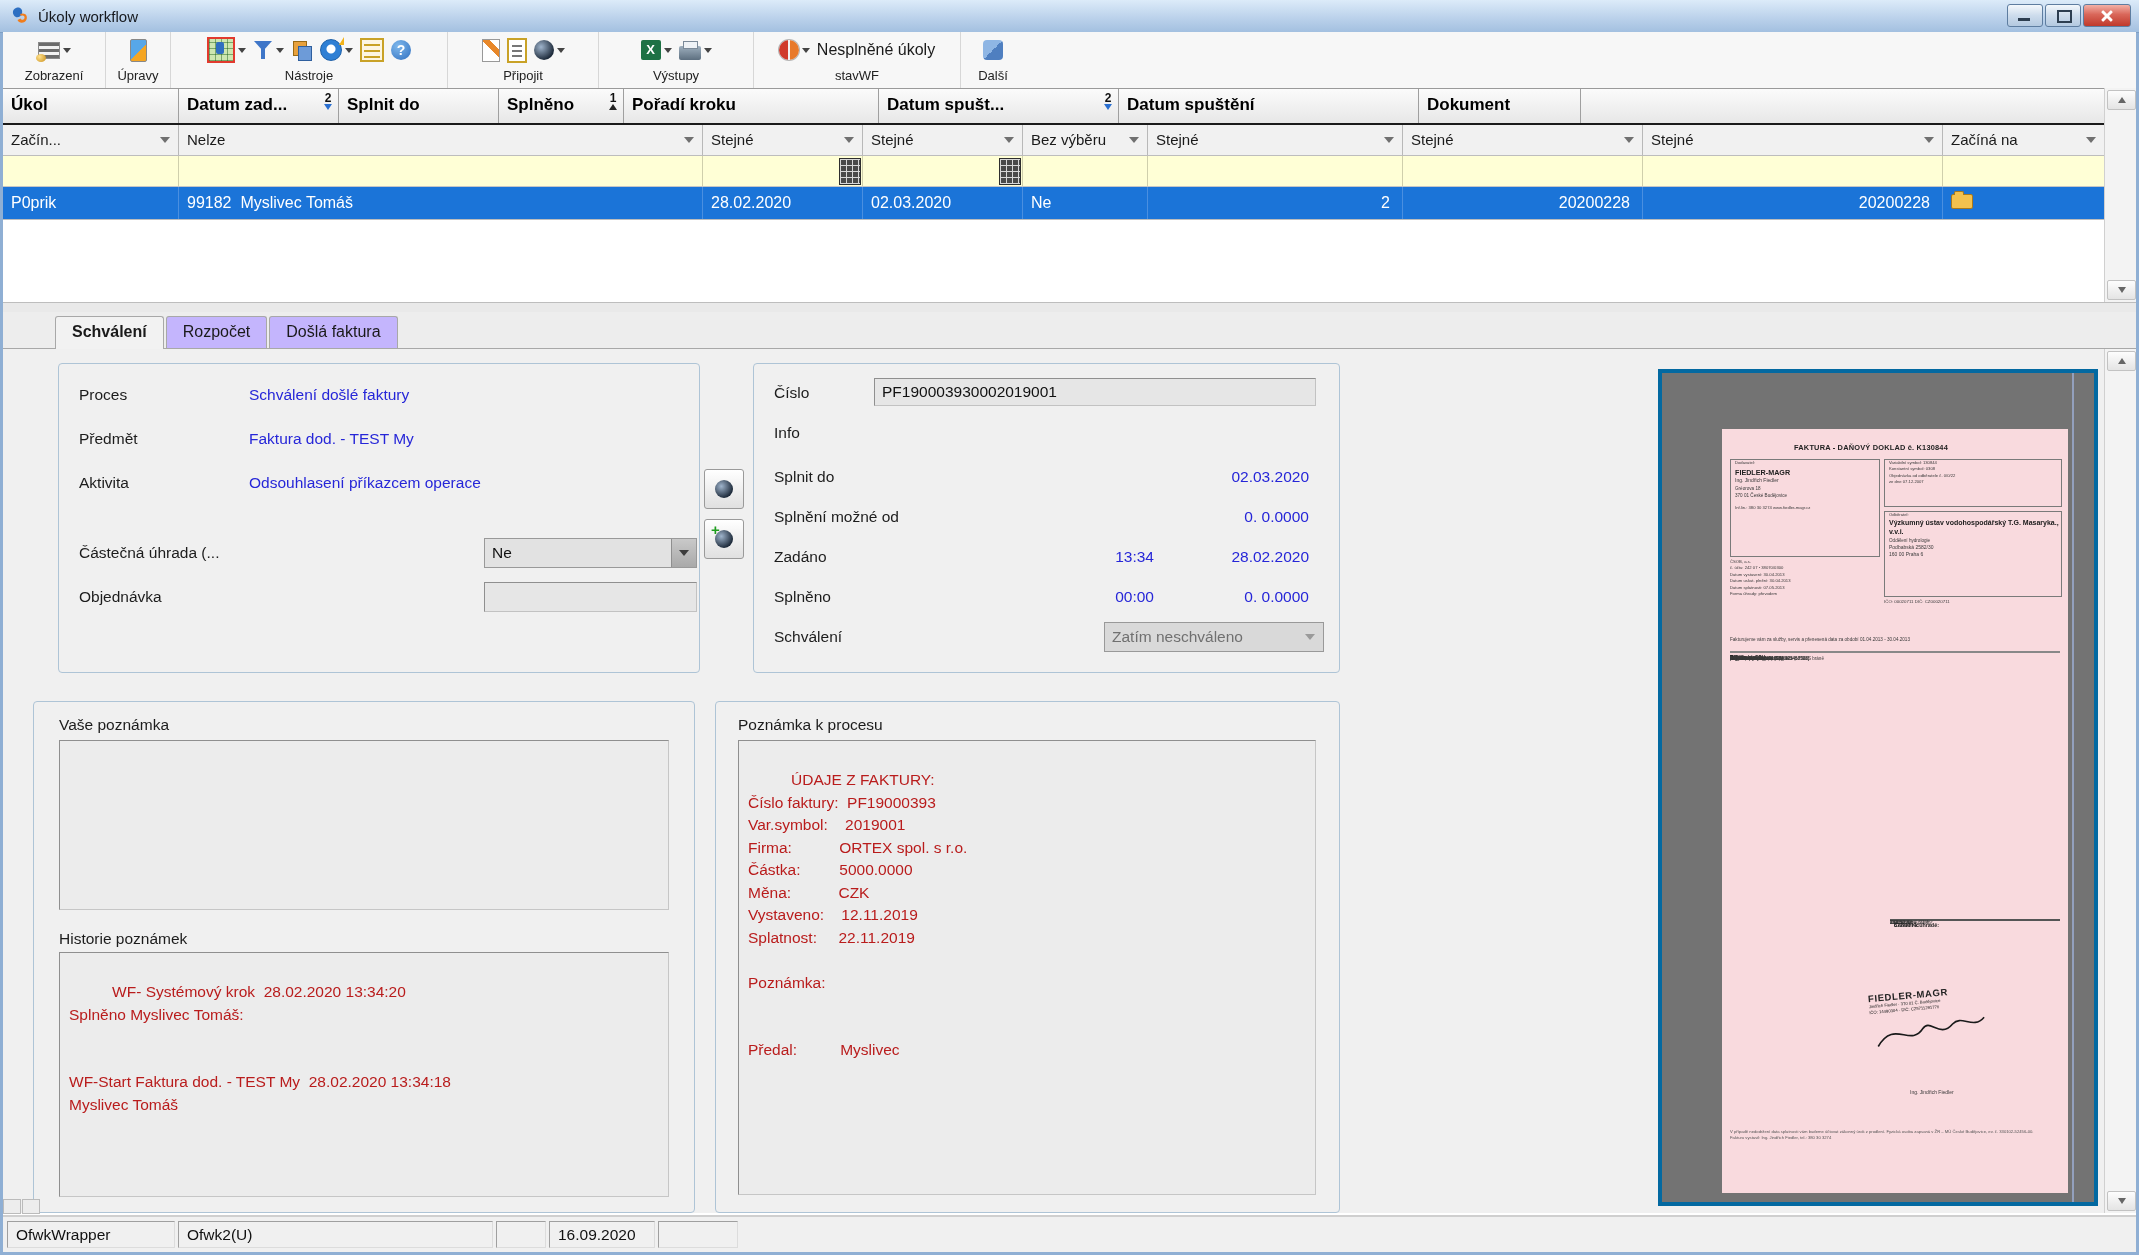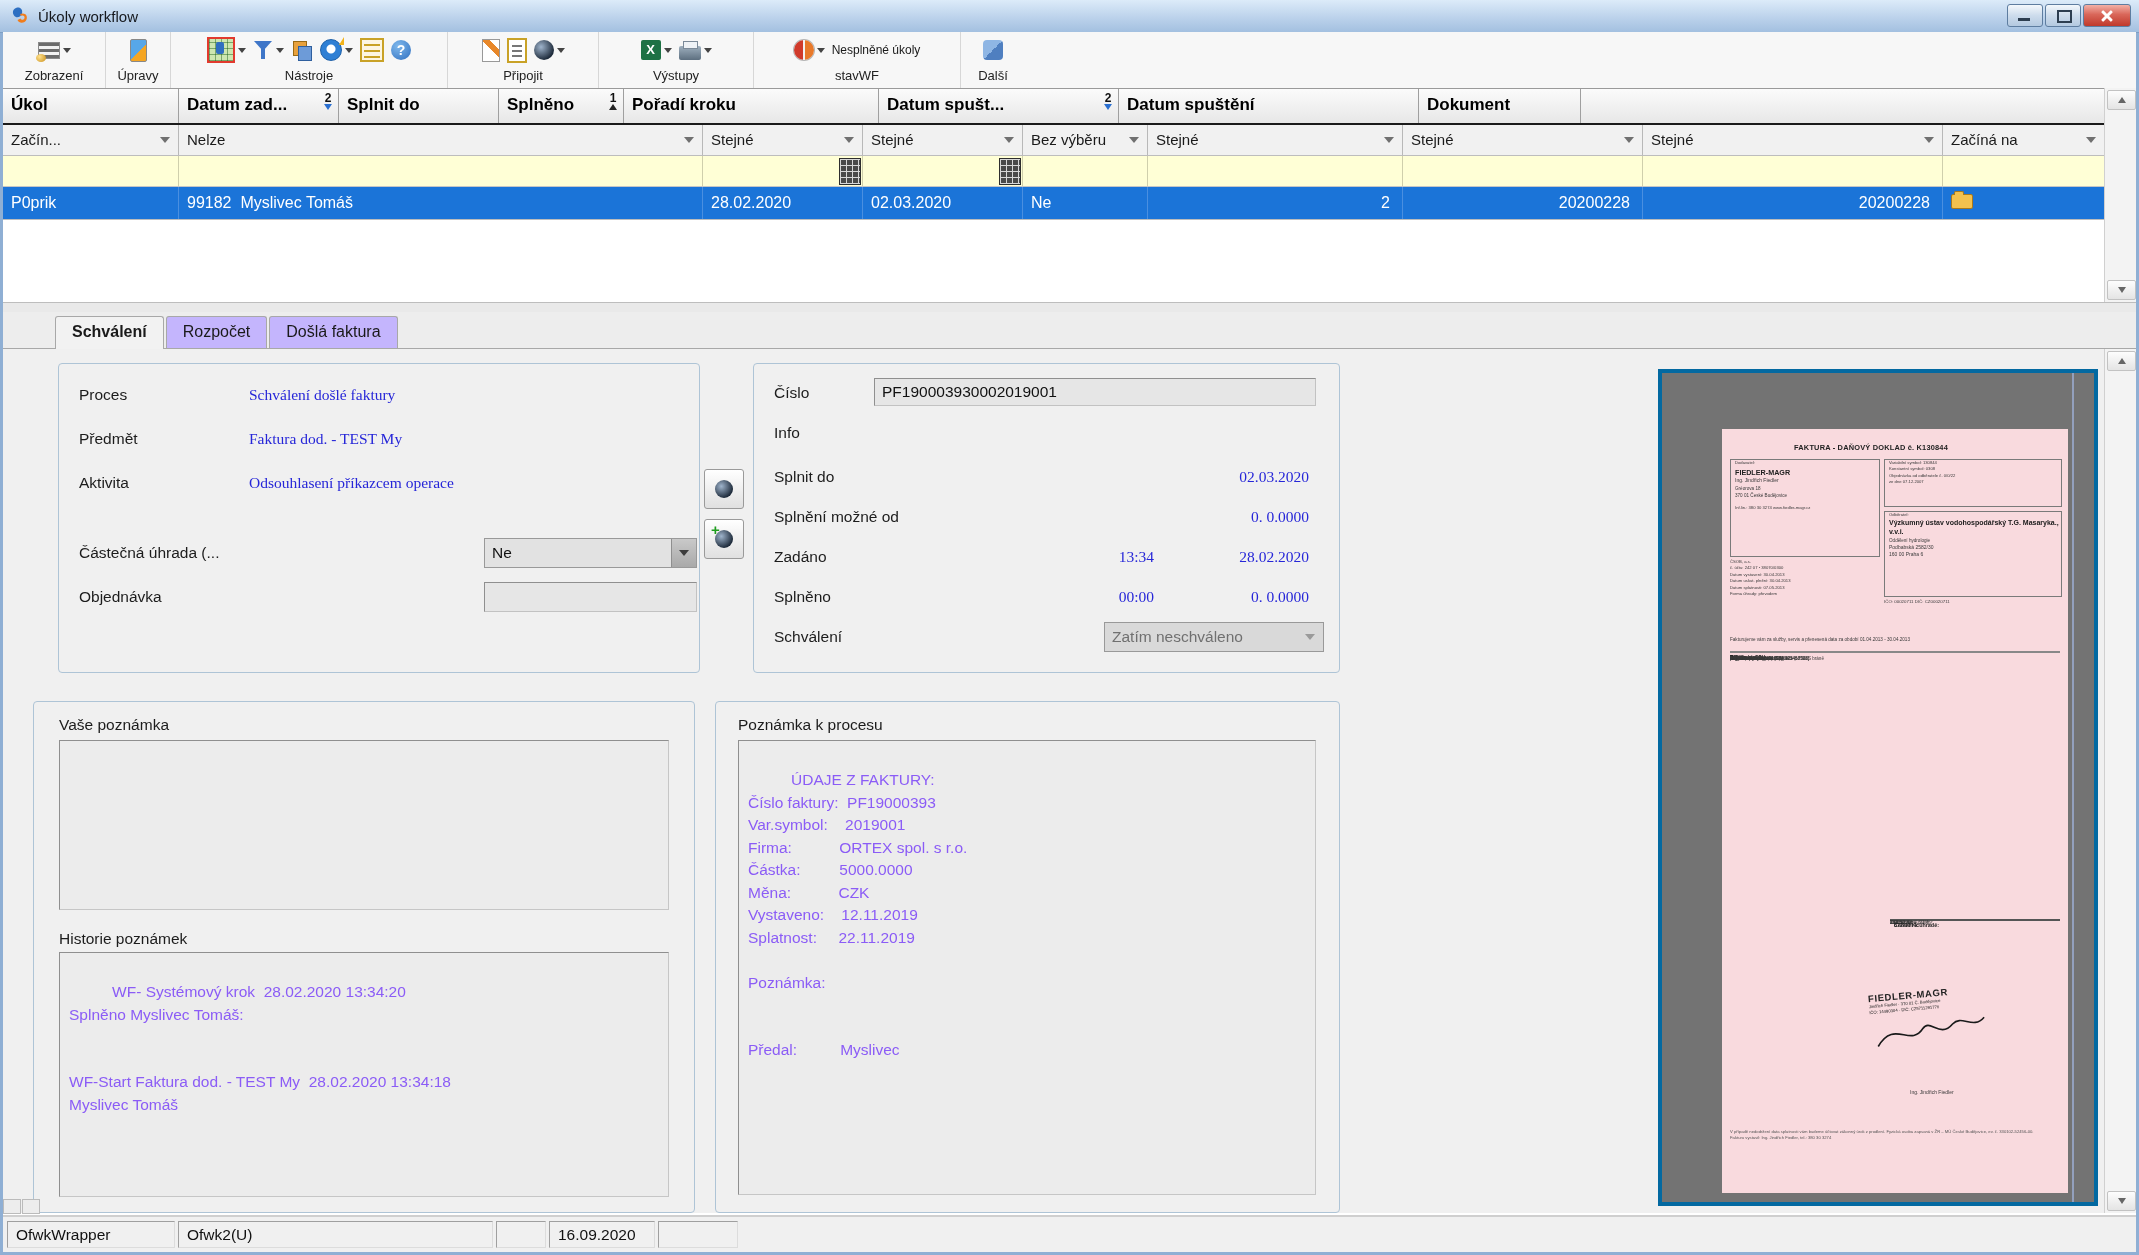--- a/index.html
+++ b/index.html
@@ -63,21 +63,21 @@
   .ic-disc{width:20px;height:20px;border-radius:50%;
     background:radial-gradient(circle at 35% 35%,#9fb4cc,#1d2a3a 72%);}
   .ic-disc-add::after{content:'+';position:absolute;left:-4px;top:-9px;color:#1f9e1f;font-size:15px;font-weight:bold;}
   .ic-excel{width:20px;height:20px;background:#1e7145;border-radius:2px;color:#fff;font-weight:bold;font-size:13px;line-height:20px;text-align:center;}
   .ic-excel::after{content:'X';}
   .ic-print{width:22px;height:14px;background:linear-gradient(#9fb0bf,#5d6f80);border-radius:2px;margin-top:6px;}
   .ic-print::before{content:'';position:absolute;left:4px;top:-5px;width:13px;height:6px;background:#eef2f6;border:1px solid #7b8a99;}
   .ic-wf{width:20px;height:20px;border-radius:50%;box-shadow:0 0 0 1px #b5b5b5;
     background:linear-gradient(90deg,#d03a2b 46%,#f2f2f2 46% 54%,#e8792a 54%);}
   .ic-puzzle{width:20px;height:20px;border-radius:4px;background:linear-gradient(135deg,#8fb6e4 50%,#4f7fc0 50%);}
-  .wf-text{font-size:12px;color:#1a1a1a;margin-left:4px;white-space:nowrap;}
+  .wf-text{font-size:16px;color:#1a1a1a;margin-left:4px;white-space:nowrap;}
   
   .grid{position:absolute;left:3px;top:88px;width:2133px;height:214px;background:#fff;}
   .grow{display:flex;}
   .cw0{width:176px}.cw1{width:524px}.cw2{width:160px}.cw3{width:160px}.cw4{width:125px}
   .cw5{width:255px}.cw6{width:240px}.cw7{width:300px}.cw8{width:162px}
   .grow > div{box-sizing:border-box;position:relative;}
   .ghead{height:34px;background:linear-gradient(#fbfbfb,#e7e7e7);border-top:1px solid #9a9a9a;border-bottom:2px solid #1a1a1a;}
   .ghead > div{border-right:1px solid #9f9f9f;font-weight:bold;font-size:17px;line-height:31px;padding-left:8px;
     white-space:nowrap;overflow:hidden;}
   .sortbadge{position:absolute;right:6px;top:4px;display:flex;flex-direction:column;align-items:center;}
@@ -111,37 +111,37 @@
     border-top:1px solid #bdbdbd;border-bottom:1px solid #bdbdbd;}
   
   .detail{position:absolute;left:3px;top:312px;width:2133px;height:900px;}
   .tabbar{height:36px;background:#ededed;border-bottom:1px solid #a8a8a8;display:flex;align-items:flex-end;padding-left:52px;}
   .tab{font-size:16px;color:#1a1a1a;padding:6px 16px 7px;border:1px solid #a8a8a8;border-bottom:none;
     background:#c4b5fd;margin-right:2px;border-radius:3px 3px 0 0;}
   .tab.active{background:#f2f2f2;font-weight:bold;position:relative;top:1px;padding-bottom:8px;}
   .panel{position:relative;height:864px;background:#f0f0f0;padding-left:6px;}
   .gb{position:absolute;border:1px solid #aec4d6;border-radius:4px;}
   .lbl{position:absolute;font-size:15.5px;color:#1c1c1c;white-space:nowrap;}
-  .bval{position:absolute;font-size:15.5px;color:#2626d8;white-space:nowrap;font-family:Liberation Serif, serif;}
+  .bval{position:absolute;font-size:15.5px;color:#2626d8;white-space:nowrap;}
   .bval.r{text-align:right;}
   .field{position:absolute;background:#e6e6e6;border:1px solid;border-color:#8f8f8f #c2c2c2 #c2c2c2 #8f8f8f;
     font-size:15.5px;line-height:26px;padding:0 7px;color:#111;white-space:nowrap;overflow:hidden;box-sizing:border-box;}
   .combo{position:absolute;background:#e2e2e2;border:1px solid #999;box-sizing:border-box;
     font-size:15.5px;line-height:28px;padding:0 26px 0 7px;color:#111;white-space:nowrap;overflow:hidden;}
   .combo .cbtn{position:absolute;right:0;top:0;width:24px;height:100%;background:linear-gradient(#c9c9c9,#a9a9a9);
     border-left:1px solid #8f8f8f;}
   .combo .cbtn::after{content:'';position:absolute;left:7px;top:11px;width:0;height:0;
     border-left:5px solid transparent;border-right:5px solid transparent;border-top:6px solid #3c3c3c;}
   .combo.disabled{background:#d9d9d9;color:#707070;}
   .combo.disabled .ch{position:absolute;right:8px;top:11px;width:0;height:0;
     border-left:5px solid transparent;border-right:5px solid transparent;border-top:6px solid #9a9a9a;}
   .sidebtn{position:absolute;left:701px;width:38px;height:38px;border:1px solid #9a9a9a;border-radius:3px;
     background:linear-gradient(#ffffff,#e0e0e0);display:flex;align-items:center;justify-content:center;}
   .ta{position:absolute;background:#ececec;border:1px solid;border-color:#8f8f8f #c6c6c6 #c6c6c6 #8f8f8f;
-    font-size:15.5px;line-height:1.45;padding:6px 9px;color:#8b5cf6;white-space:pre-wrap;box-sizing:border-box;overflow:hidden;}
+    font-size:15.5px;line-height:1.45;padding:6px 9px;color:#b91c1c;white-space:pre-wrap;box-sizing:border-box;overflow:hidden;}
   .panel .vscroll{right:0;top:0;height:864px;}
   
   .invoice{position:absolute;left:1655px;top:20px;width:440px;height:837px;box-sizing:border-box;
     border:4px solid #0369a1;background:#737373;}
   .inv-edge{position:absolute;right:20px;top:0;width:2px;height:100%;background:#93a0bd;}
   .inv-page{position:absolute;left:60px;top:56px;width:346px;height:764px;background:#f9dade;
     color:#3a3a3a;filter:blur(0.25px);}
   .inv-page *{position:absolute;white-space:nowrap;}
   .inv-title{left:72px;top:14px;font-size:7.4px;font-weight:600;color:#222;letter-spacing:.2px;}
   .inv-supbox{left:8px;top:30px;width:148px;height:96px;border:1px solid #7a7a7a;white-space:normal;}

